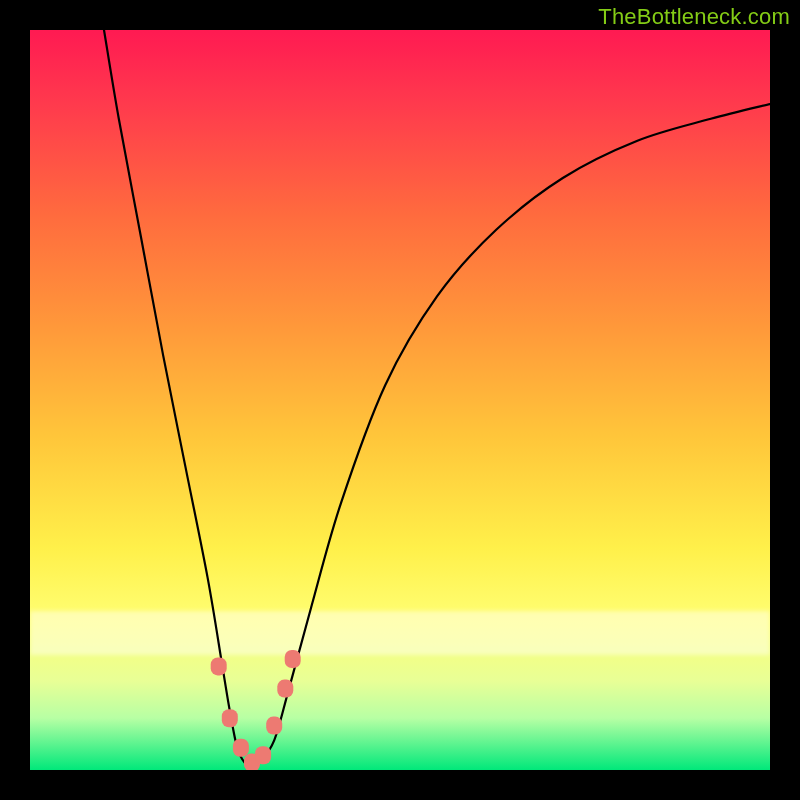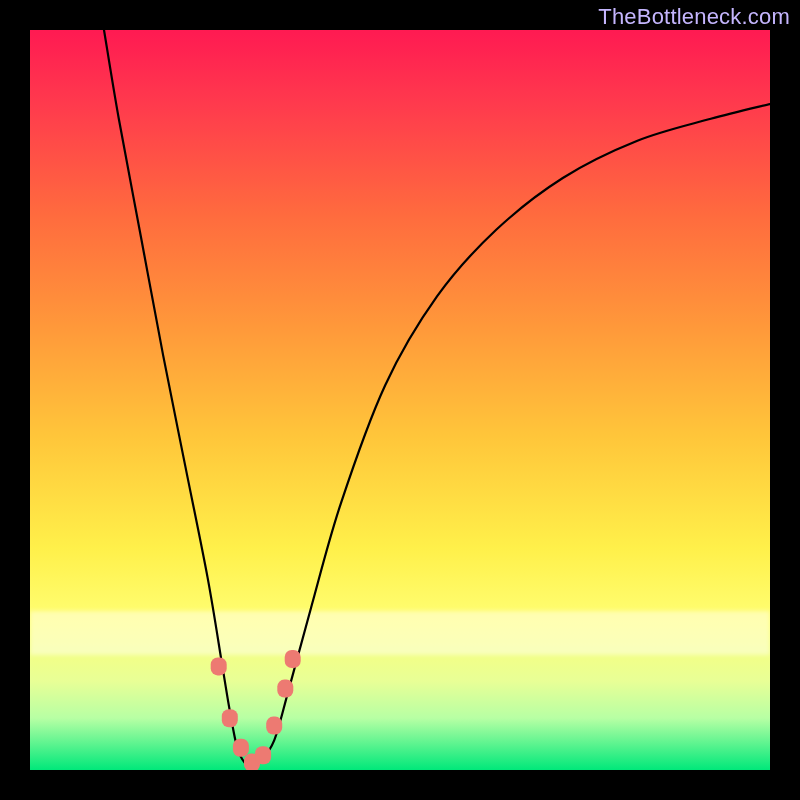--- a/index.html
+++ b/index.html
@@ -56,21 +56,21 @@
   svg.curve {
     position: absolute;
     inset: 0;
     width: 100%;
     height: 100%;
   }
   .watermark {
     position: absolute;
     top: 4px;
     right: 10px;
-    color: #c4b5fd;
+    color: #84cc16;
     font-size: 22px;
     letter-spacing: 0.2px;
     font-weight: 500;
     user-select: none;
   }
 </style>
 </head>
 <body>
 
 <div class="frame">

